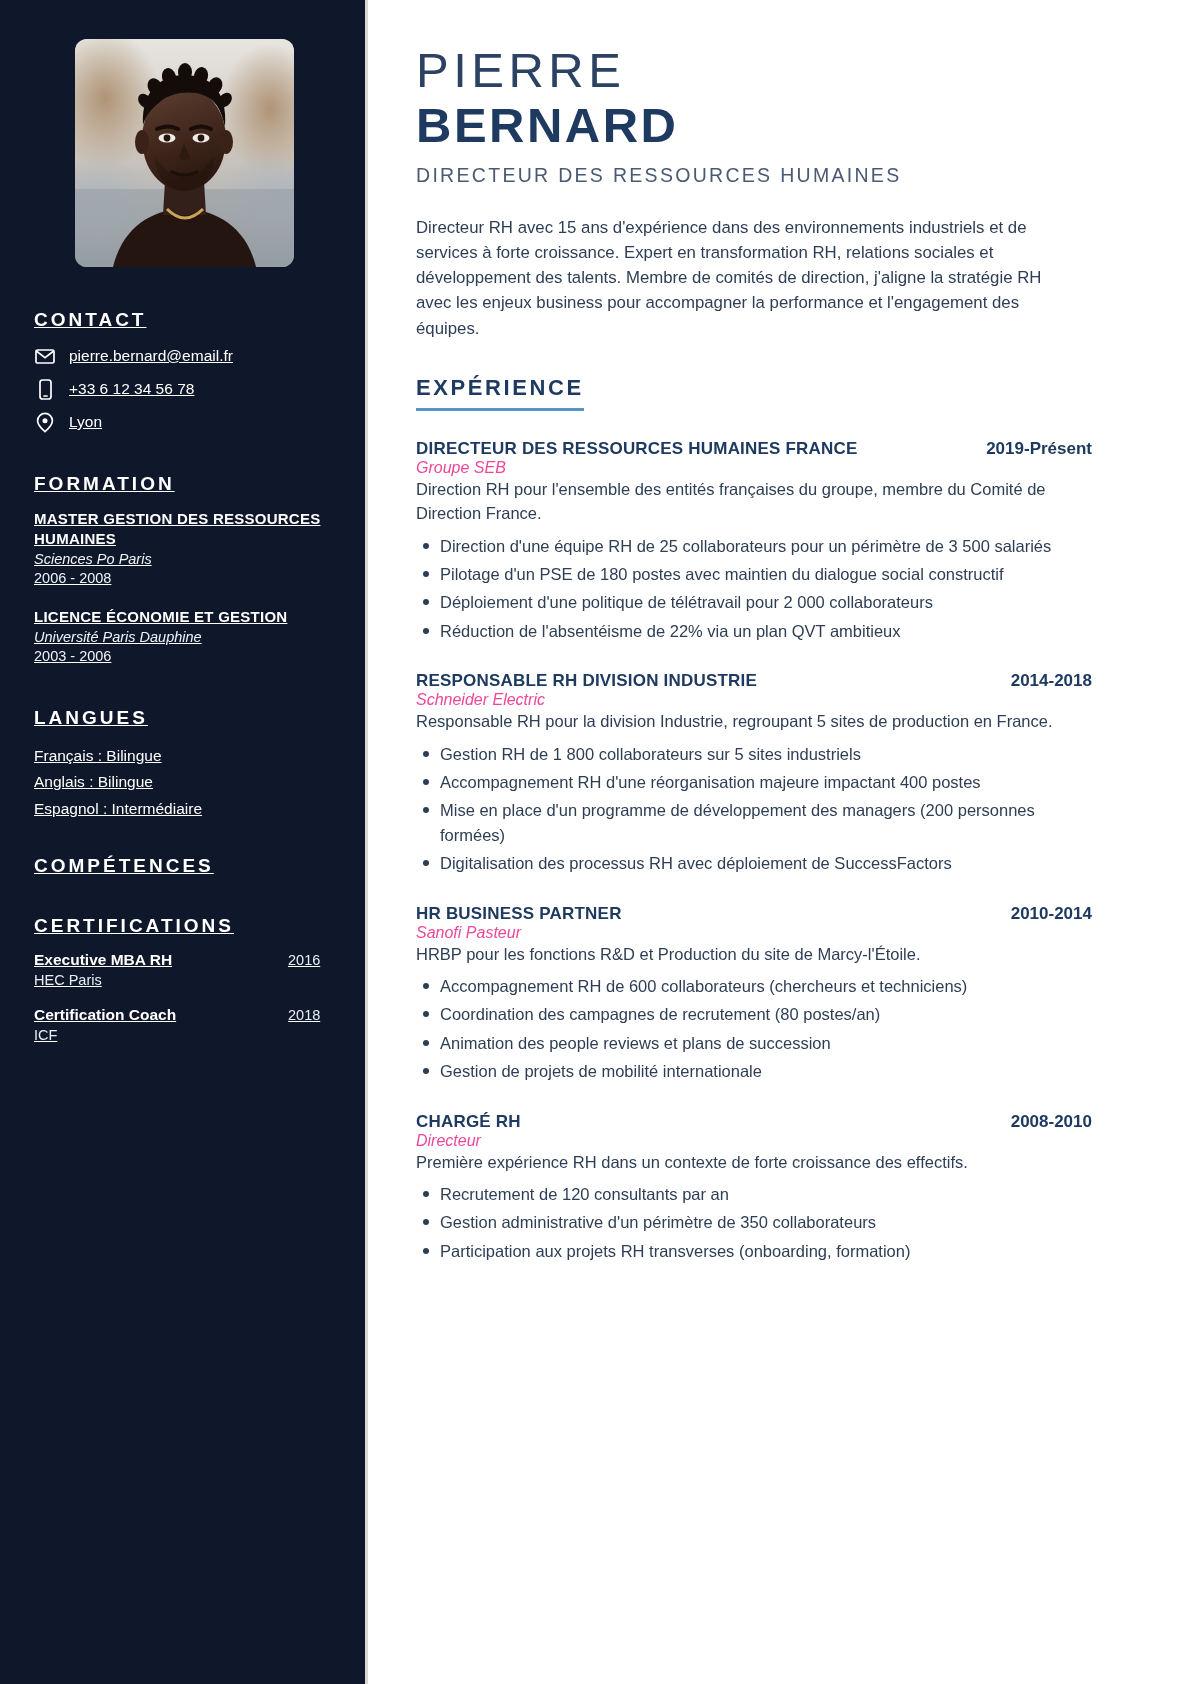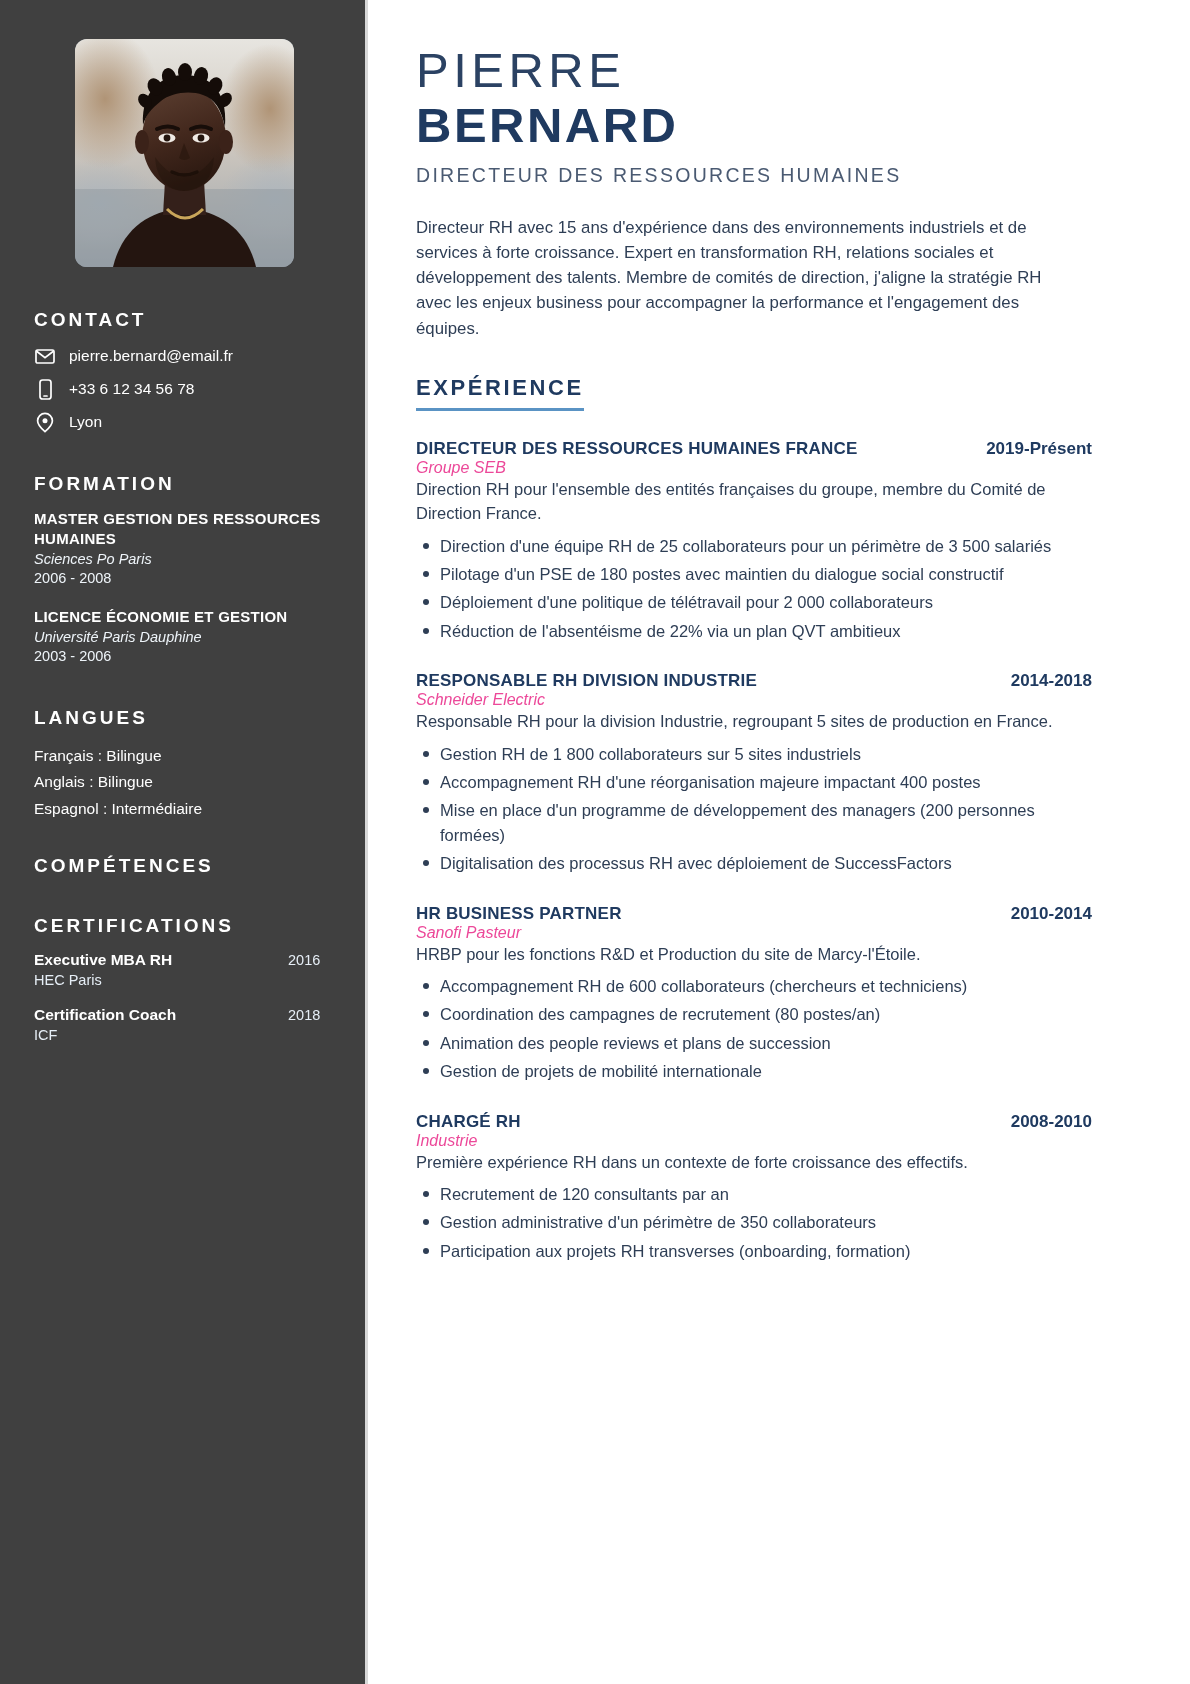--- a/index.html
+++ b/index.html
@@ -17,24 +17,25 @@
     height: 1684px;
     display: flex;
     background: #ffffff;
     overflow: hidden;
   }
 
   
   .sidebar {
     width: 368px;
     flex: 0 0 368px;
-    background: #404040;
+    background: #0f172a;
     color: #ffffff;
     padding: 34px 34px 56px 34px;
     position: relative;
+    text-decoration: underline;
   }
   .sidebar::after {
     content: "";
     position: absolute;
     top: 0; right: 0; bottom: 0;
     width: 3px;
     background: #d8d8d8;
   }
 
   .photo-wrap {
@@ -457,21 +458,21 @@
         <li>Animation des people reviews et plans de succession</li>
         <li>Gestion de projets de mobilité internationale</li>
       </ul>
     </section>
 
     <section class="job">
       <div class="job-head">
         <span class="job-role">CHARGÉ RH</span>
         <span class="job-dates">2008-2010</span>
       </div>
-      <div class="job-company">Industrie</div>
+      <div class="job-company">Directeur</div>
       <div class="job-desc">Première expérience RH dans un contexte de forte croissance des effectifs.</div>
       <ul class="job-bullets">
         <li>Recrutement de 120 consultants par an</li>
         <li>Gestion administrative d'un périmètre de 350 collaborateurs</li>
         <li>Participation aux projets RH transverses (onboarding, formation)</li>
       </ul>
     </section>
 
   </main>
 </div>

